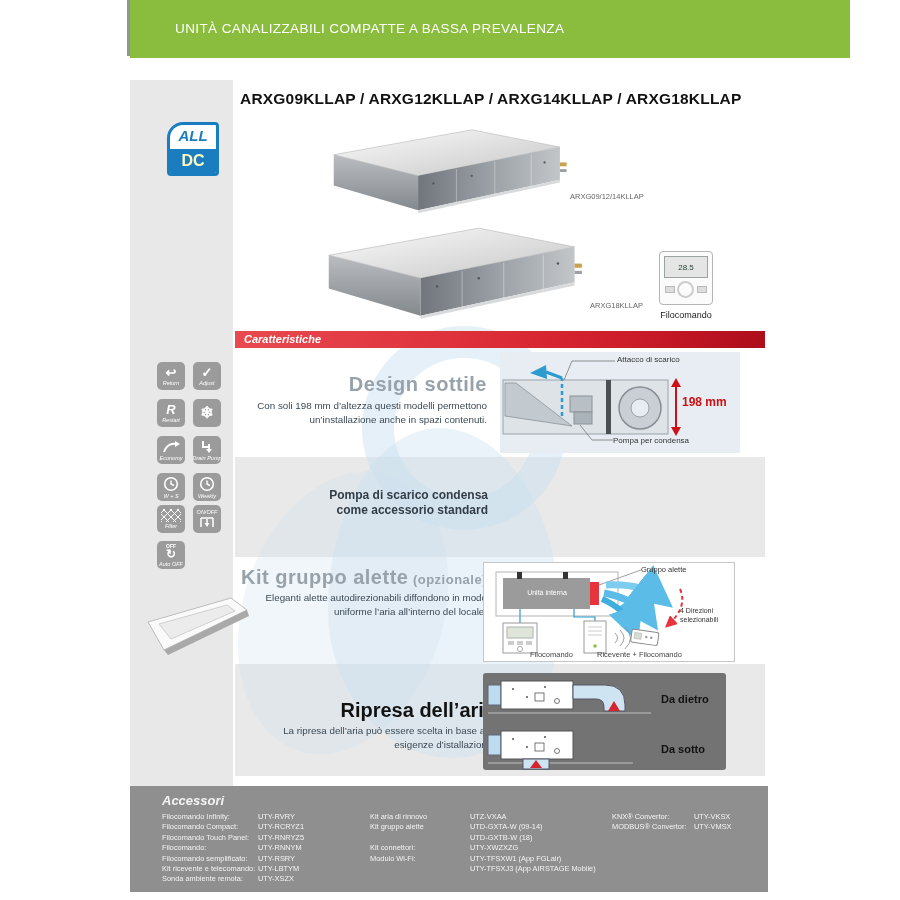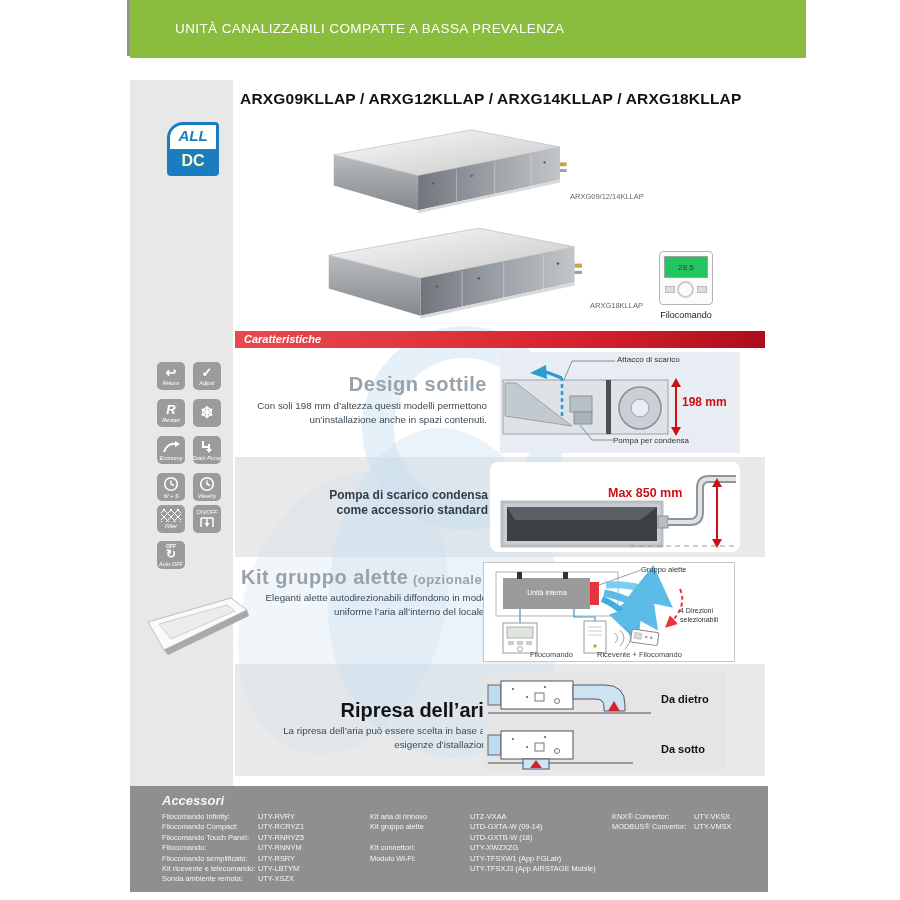--- a/index.html
+++ b/index.html
@@ -1,17 +1,17 @@
 <!DOCTYPE html>
 <html><head>
 <meta charset="utf-8">
 <style>
   html,body{margin:0;padding:0;background:#fff;}
   #page{position:relative;width:806px;height:900px;background:#fff;overflow:hidden;
-        font-family:"Liberation Sans",sans-serif;}
+        font-family:"Liberation Sans",sans-serif;padding-left:44px;}
   .abs{position:absolute;}
 
   
   .green-bar{left:130px;top:0;width:770px;height:58px;background:#8abd3d;}
   .green-bar-text{padding-left:45px;line-height:58px;color:#fff;font-size:13.5px;letter-spacing:.4px;}
   .gray-nub{left:127px;top:0;width:5px;height:56px;background:#8f9496;}
   .models-title{left:240px;top:90px;font-size:15.5px;font-weight:bold;color:#111;letter-spacing:.2px;}
 
   
   .left-col{left:130px;top:80px;width:103px;height:706px;background:#e8e8e8;}
@@ -34,21 +34,21 @@
   
   .wm{position:absolute;pointer-events:none;}
   .wm-ring{left:362px;top:326px;width:204px;height:204px;border:32px solid rgba(198,221,240,.45);border-radius:50%;box-sizing:border-box;}
   .wm-drop{left:328px;top:428px;width:232px;height:330px;background:rgba(203,224,241,.40);
            border-radius:48% 52% 46% 54% / 55% 58% 42% 45%;}
   .wm-sw{left:243px;top:468px;width:200px;height:290px;background:rgba(203,224,241,.28);border-radius:50%;transform:rotate(18deg);}
 
   
   .plabel{font-size:7.5px;color:#666;}
   .remote{left:659px;top:251px;width:54px;height:54px;background:#fbfbfb;border:1px solid #b5b5b5;border-radius:4px;box-sizing:border-box;}
-  .lcd{margin:4px auto 0;width:42px;height:20px;background:#22c55e;border:1px solid #9aa5a0;
+  .lcd{margin:4px auto 0;width:42px;height:20px;background:#e5e5e5;border:1px solid #9aa5a0;
        font-size:8px;color:#243;display:flex;align-items:center;justify-content:center;}
   .rbtns{display:flex;justify-content:space-around;align-items:center;margin-top:3px;padding:0 4px;}
   .rbtn{width:8px;height:5px;background:#ddd;border:1px solid #bbb;}
   .rdial{width:13px;height:13px;border:2px solid #ccc;border-radius:50%;}
   .remote-label{left:648px;top:310px;width:76px;text-align:center;font-size:9px;color:#222;}
 
   
   .feat-bar{left:235px;top:331px;width:530px;height:17px;
             background:linear-gradient(90deg,#e84a50 0%,#dd2f3a 45%,#d01f2c 70%,#ae0d1b 100%);}
   .feat-bar-text{padding-left:9px;color:#fff;font-size:11px;font-weight:bold;font-style:italic;line-height:17px;}
@@ -56,21 +56,21 @@
   
   .sec-bg{background:#e9e9e9;}
   .h-gray{color:#98a2ab;font-weight:600;letter-spacing:.5px;}
   .body-txt{font-size:9.8px;color:#3c4a55;line-height:1.38;}
   .red-dim{color:#cc1016;font-weight:bold;}
   .dlabel{font-size:8px;color:#333;white-space:nowrap;}
 
   .diag1{left:500px;top:352px;width:240px;height:101px;background:#e7edf2;}
   .diag2{left:490px;top:462px;width:250px;height:90px;background:#fff;border-radius:8px;}
   .diag3{left:483px;top:562px;width:250px;height:98px;background:#fff;border:1px solid #c6c6c6;box-sizing:content-box;}
-  .diag4{left:483px;top:673px;width:243px;height:97px;background:#e5e5e5;border-radius:3px;}
+  .diag4{left:483px;top:673px;width:243px;height:97px;background:#737373;border-radius:3px;}
 
   
   .footer{left:130px;top:786px;width:638px;height:106px;background:#8f8f8f;color:#f4f4f4;}
   .f-title{position:absolute;left:32px;top:7px;font-size:13px;font-weight:bold;font-style:italic;}
   .f-col{position:absolute;top:26px;}
   .f-row{display:flex;font-size:7.4px;line-height:10.4px;white-space:nowrap;}
   .f-l1{width:96px;}
   .f-l2{width:100px;}
   .f-l3{width:82px;}
 </style>
@@ -253,35 +253,20 @@
       <polygon points="176,84 171,75 181,75" fill="#cc1016"></polygon>
     </svg>
     <div class="abs dlabel" style="left:117px;top:3px;">Attacco di scarico</div>
     <div class="abs red-dim" style="left:182px;top:43px;font-size:12px;">198 mm</div>
     <div class="abs dlabel" style="left:113px;top:84px;">Pompa per condensa</div>
   </div>
 
   <div class="abs" style="left:240px;top:488px;width:248px;text-align:right;font-weight:bold;font-size:12px;color:#323d47;line-height:1.22;">
     <div>Pompa di scarico condensa</div>
     <div>come accessorio standard</div>
-  </div>
-  <div class="abs diag2">
-    <svg width="250" height="90">
-      <rect x="12" y="40" width="160" height="44" fill="#c9ced2" stroke="#b9bec2" stroke-width="3"></rect>
-      <rect x="17" y="45" width="150" height="34" fill="#3c4145"></rect>
-      <polygon points="17,45 167,45 150,58 25,58" fill="#5a6065"></polygon>
-      <rect x="168" y="54" width="10" height="12" fill="#b9bec2" stroke="#8b9196"></rect>
-      <path d="M178 60 h22 q10 0 10 -10 V26 q0 -9 9 -9 h27" fill="none" stroke="#8e9498" stroke-width="8" stroke-linejoin="round"></path>
-      <path d="M178 60 h22 q10 0 10 -10 V26 q0 -9 9 -9 h27" fill="none" stroke="#dfe3e6" stroke-width="4" stroke-linejoin="round"></path>
-      <line x1="227" y1="22" x2="227" y2="80" stroke="#cc1016" stroke-width="2"></line>
-      <polygon points="227,16 222,25 232,25" fill="#cc1016"></polygon>
-      <polygon points="227,86 222,77 232,77" fill="#cc1016"></polygon>
-      <line x1="140" y1="84" x2="246" y2="84" stroke="#9a9a9a" stroke-width="1.2" stroke-dasharray="5 4"></line>
-    </svg>
-    <div class="abs red-dim" style="left:118px;top:24px;font-size:12.5px;">Max 850 mm</div>
   </div>
 
   <div class="abs" style="left:240px;top:566px;width:247px;text-align:right;">
     <span class="h-gray" style="font-size:20px;">Kit gruppo alette</span>
     <span class="h-gray" style="font-size:13px;font-weight:bold;">(opzionale)</span>
   </div>
   <div class="abs body-txt" style="left:245px;top:591px;width:242px;text-align:right;">Eleganti alette autodirezionabili diffondono in modo uniforme l’aria all’interno del locale.</div>
   <svg class="abs" style="left:145px;top:595px;" width="112" height="62">
     <polygon points="3,27 86,3 102,15 19,55" fill="#fafafa" stroke="#bdbdbd"></polygon>
     <polygon points="19,55 102,15 104,21 23,60" fill="#a9a9a9"></polygon>

